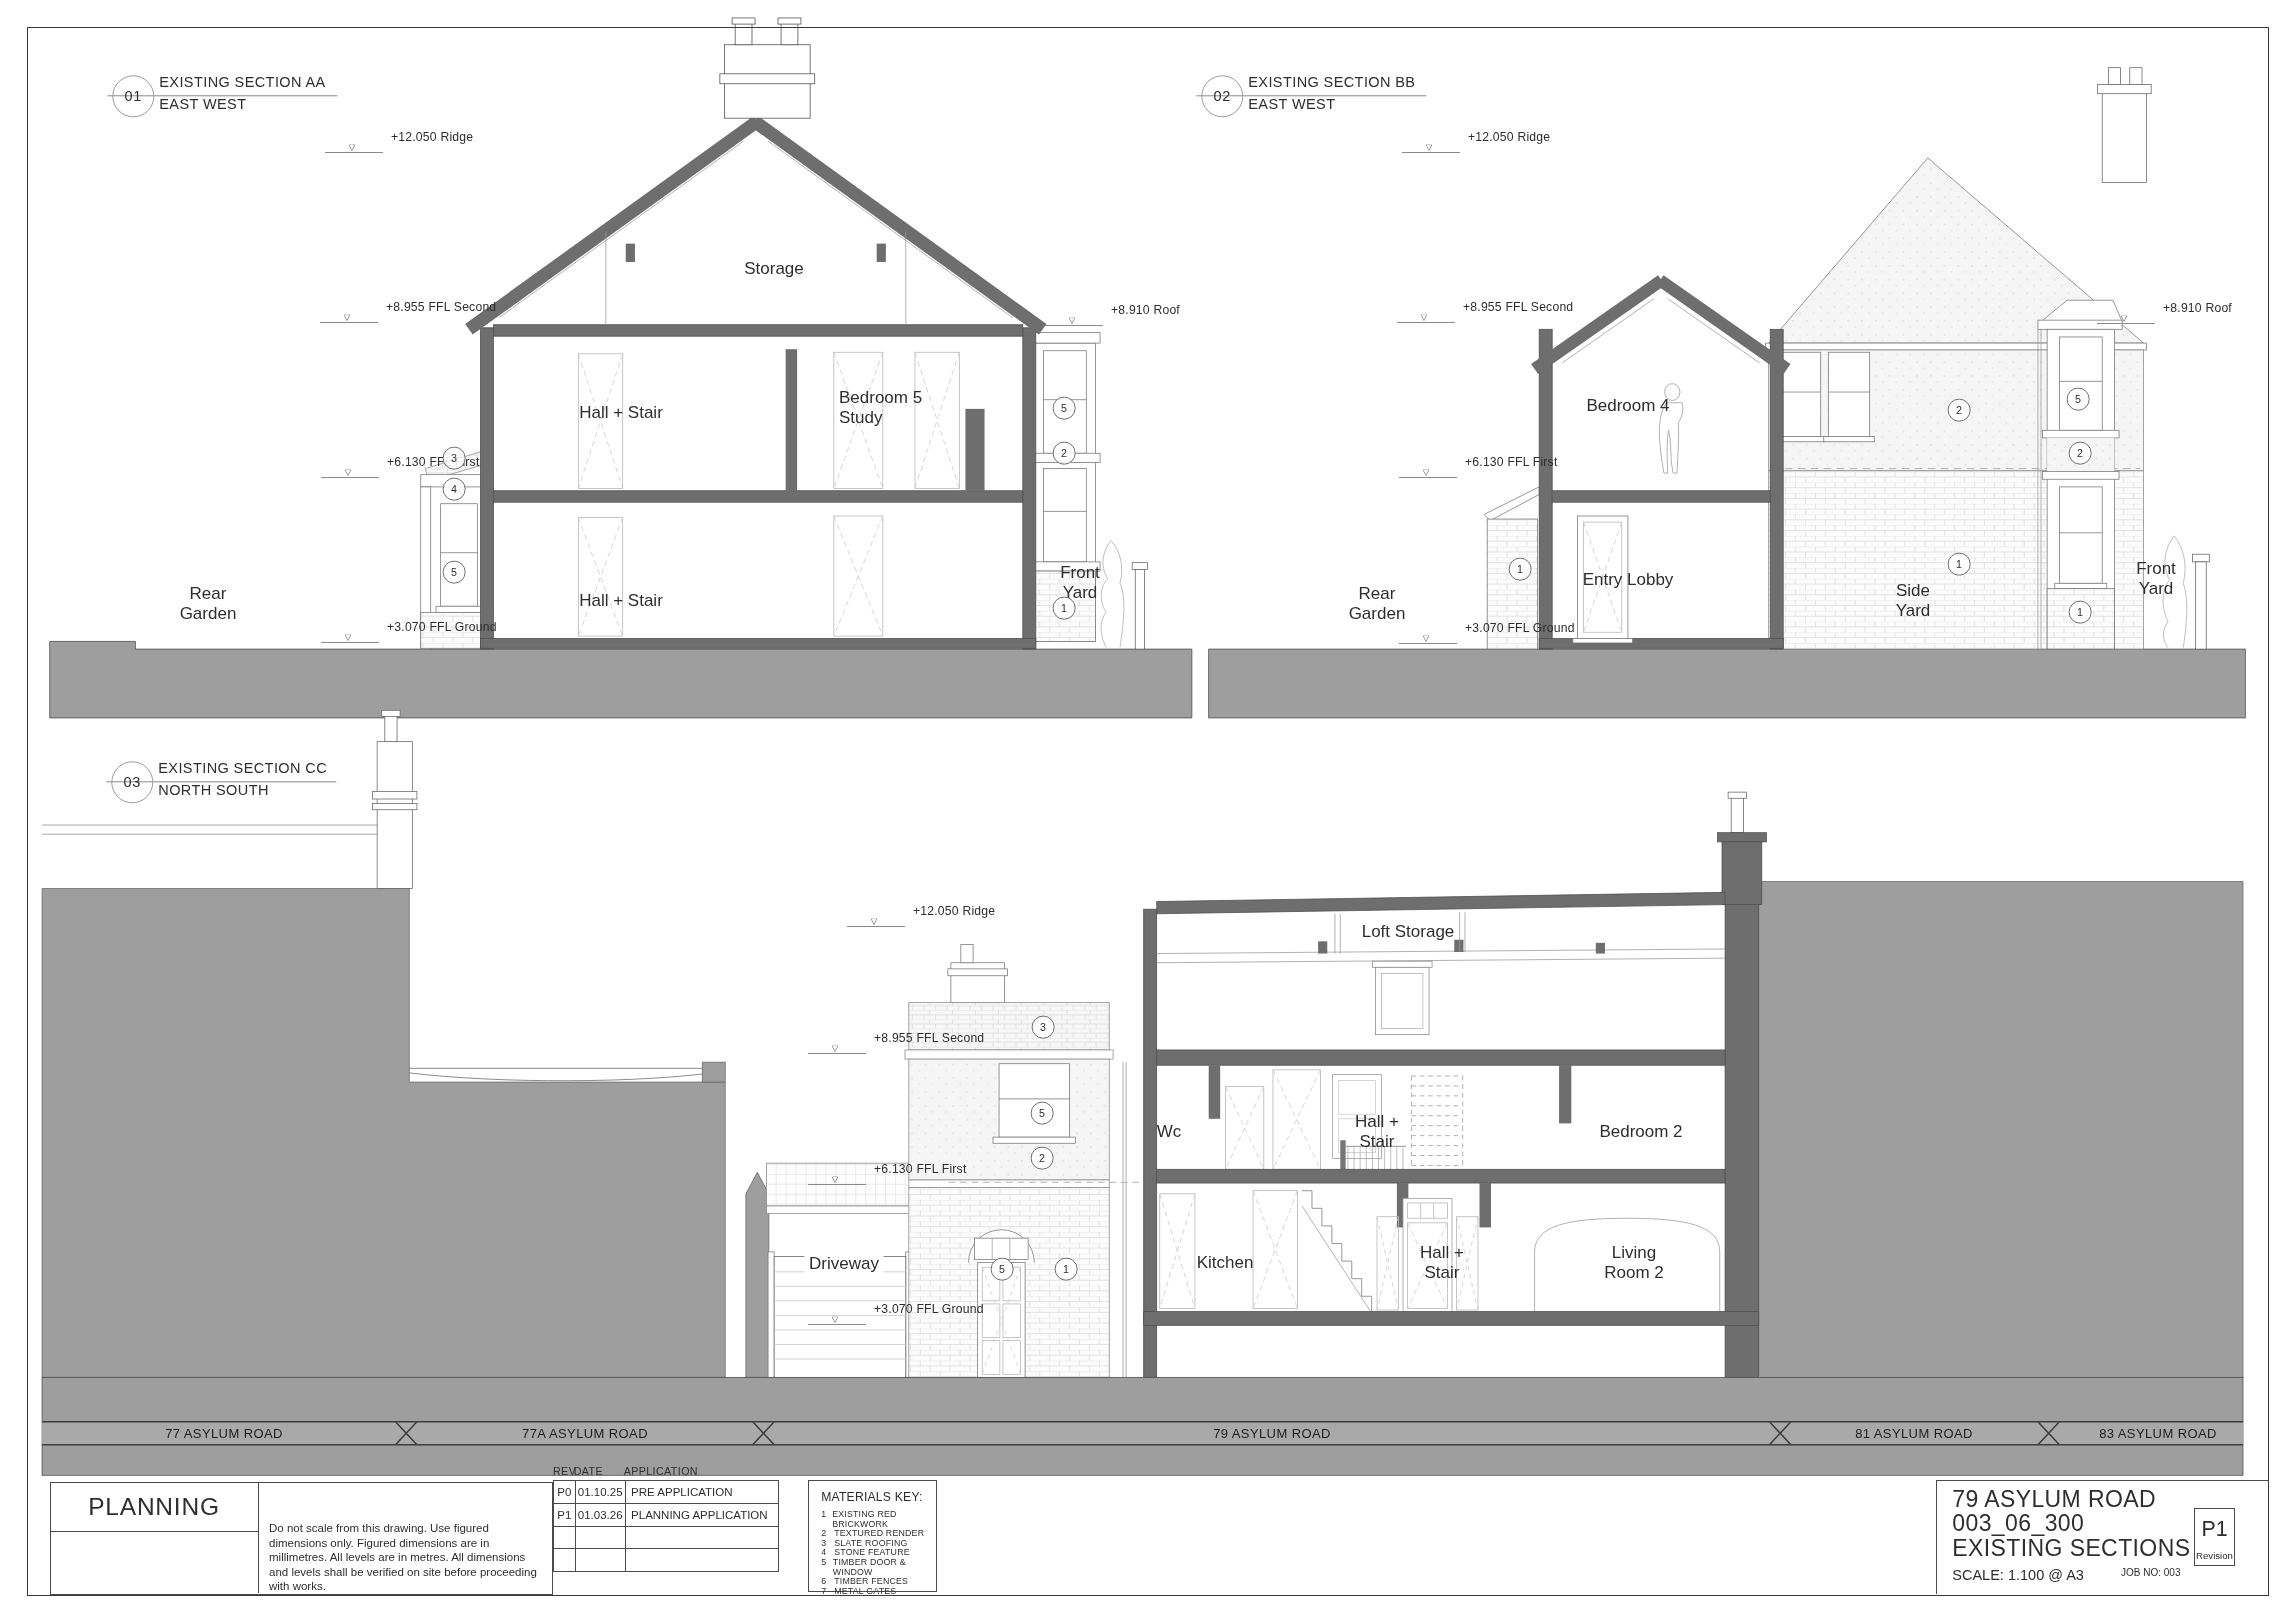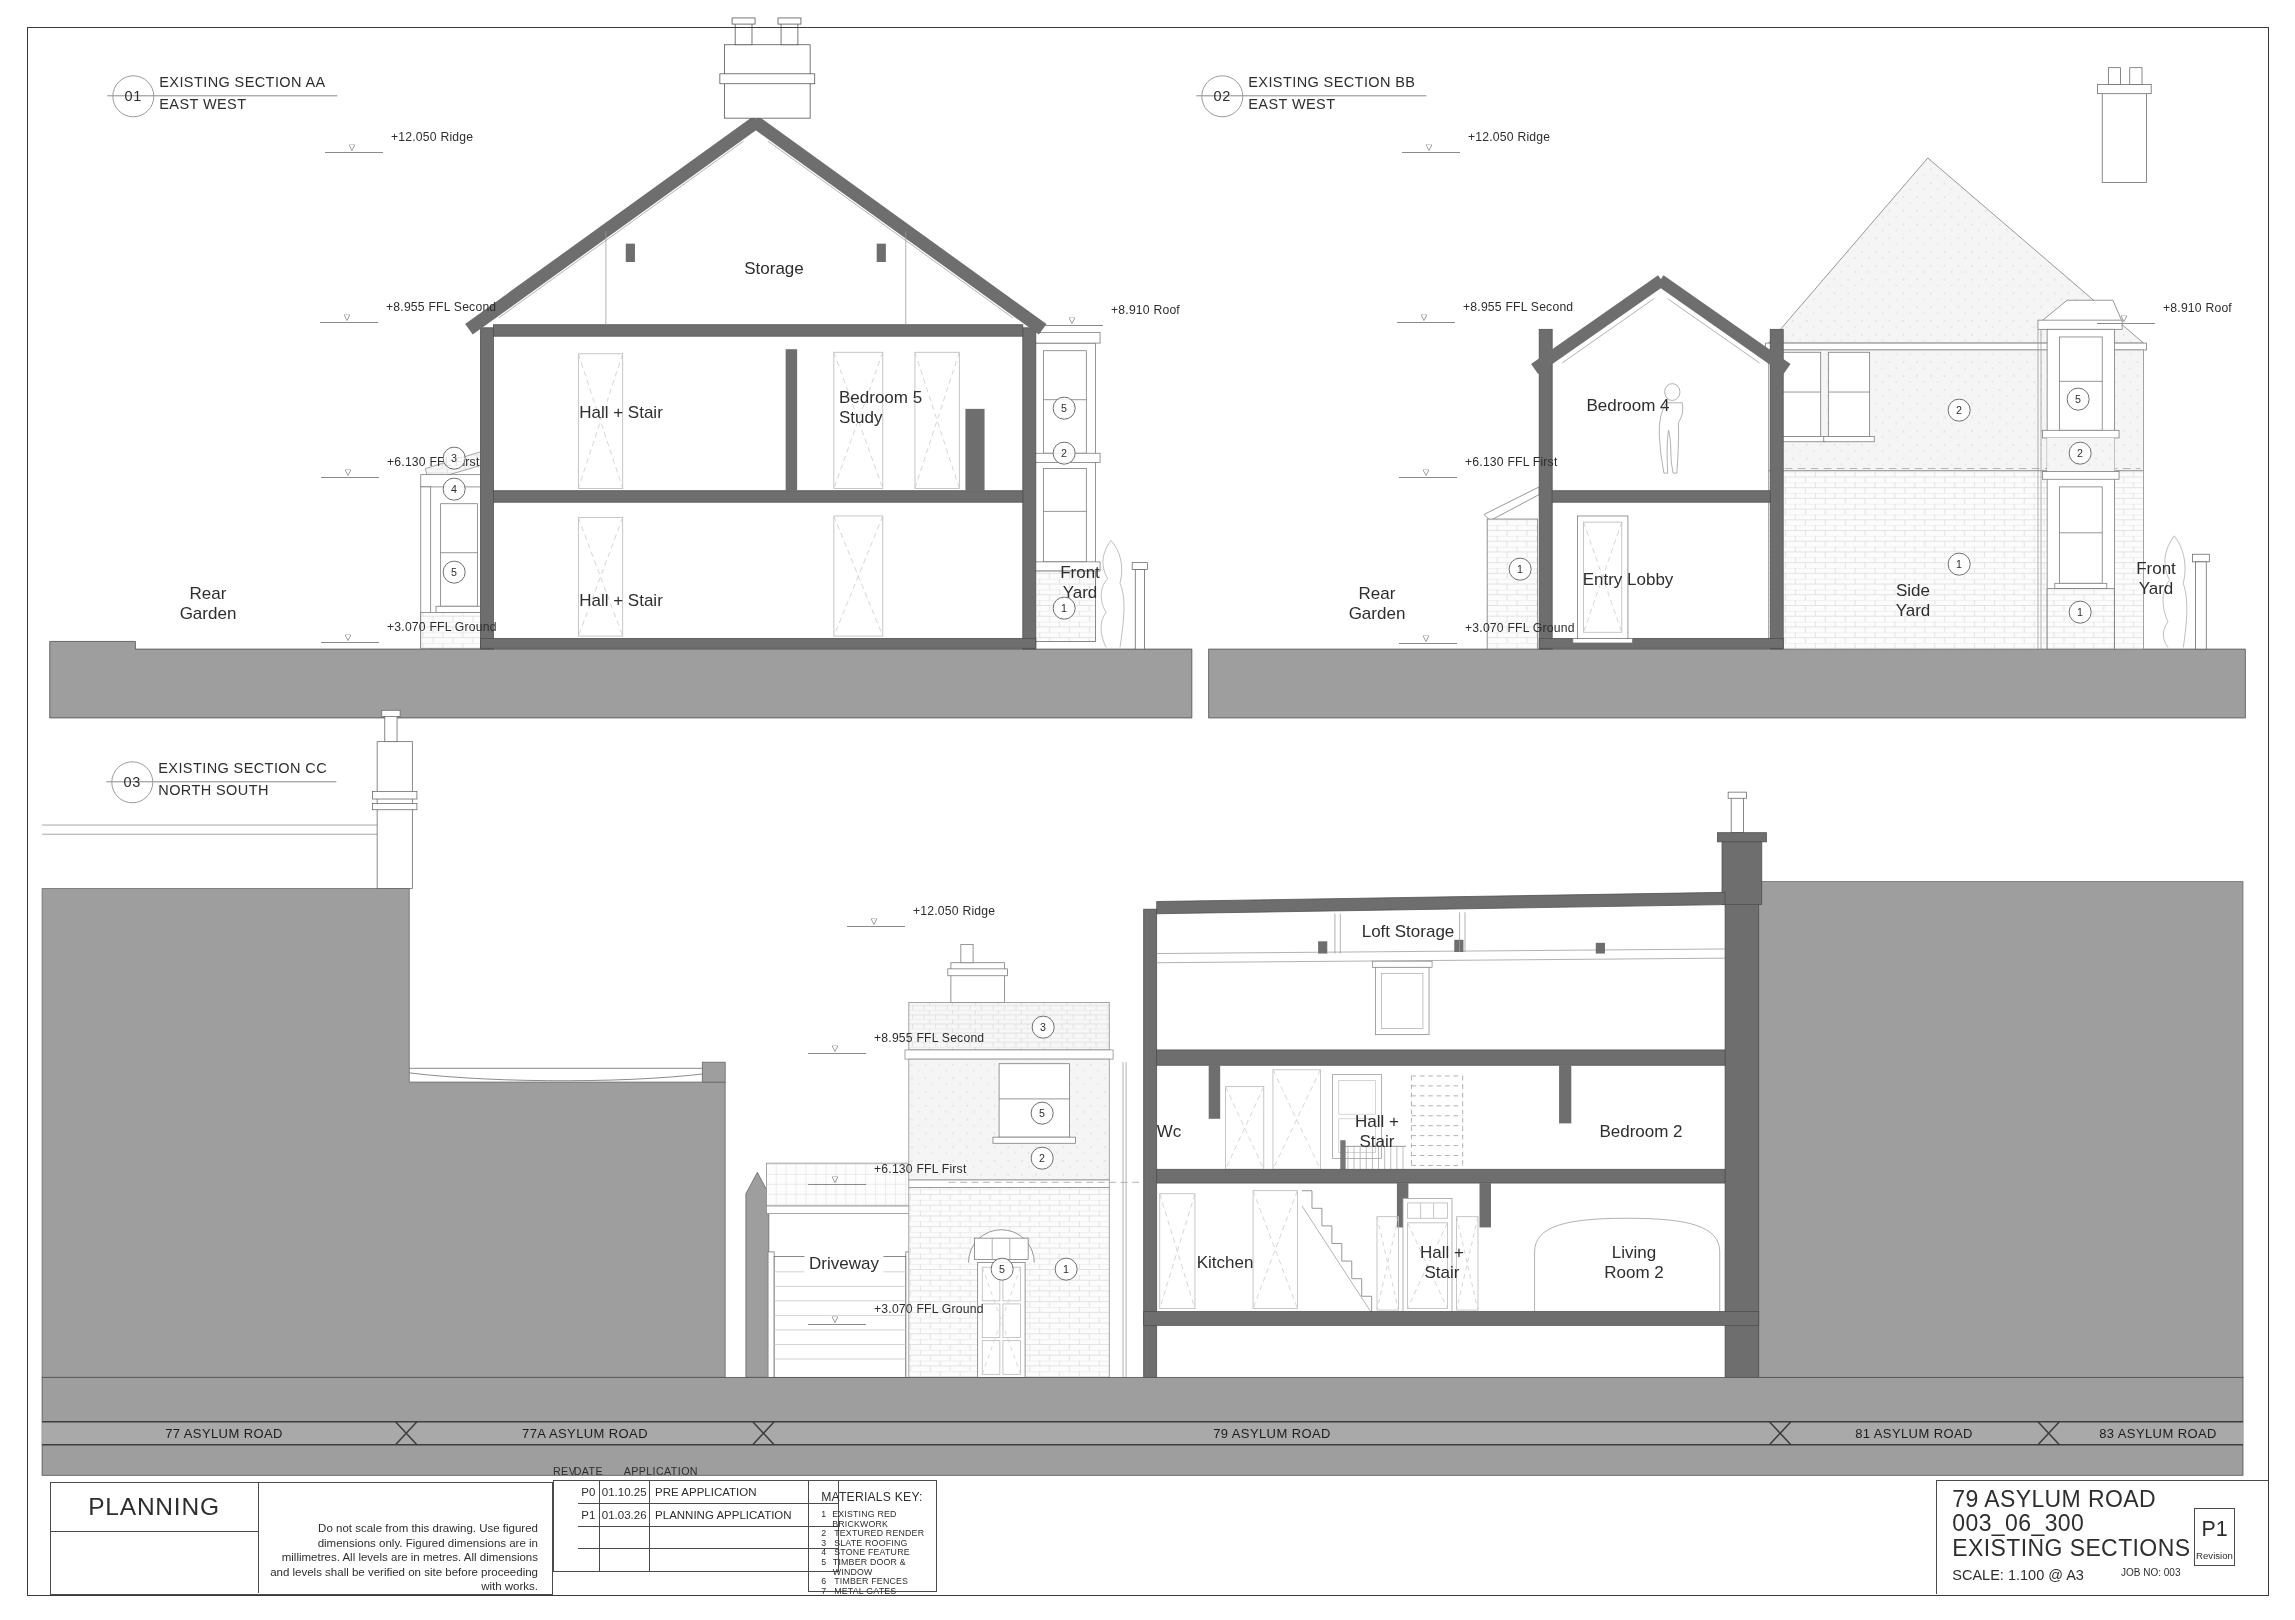--- a/index.html
+++ b/index.html
@@ -34,28 +34,28 @@
     background:rgba(255,255,255,.85);display:flex;align-items:center;justify-content:center;font-size:10.7px;}
 
   
   .road{position:absolute;transform:translate(-50%,-50%);font-size:13px;letter-spacing:0.4px;color:#1d1d1d;white-space:nowrap;}
 
   
   .box{position:absolute;border:1.1px solid #4a4a4a;background:#fff;}
   .planning-title{position:absolute;left:50px;top:1482px;width:208px;height:50px;display:flex;align-items:center;justify-content:center;
     font-size:24.5px;letter-spacing:0.8px;border-bottom:1.1px solid #4a4a4a;box-sizing:border-box;}
   .planning-divider{position:absolute;left:258px;top:1482px;height:111px;border-left:1.1px solid #4a4a4a;}
-  .notes{position:absolute;left:269px;top:1521px;width:269px;font-size:11.5px;line-height:14.5px;text-align:right;}
+  .notes{position:absolute;left:269px;top:1521px;width:269px;font-size:11.5px;line-height:14.5px;}
 
   .rev-header{position:absolute;left:553px;top:1465px;width:246px;display:flex;font-size:10.7px;letter-spacing:0.4px;}
   .rev-header span:nth-child(1){width:20.7px;}
   .rev-header span:nth-child(2){width:50px;}
   .rev-header span:nth-child(3){flex:1;}
-  .rev-table{position:absolute;left:553px;top:1480px;width:286px;height:92px;border:1.1px solid #4a4a4a;box-sizing:border-box;
-    display:flex;flex-direction:column;padding-left:24px;}
+  .rev-table{position:absolute;left:553px;top:1480px;width:226px;height:92px;border:1.1px solid #4a4a4a;box-sizing:border-box;
+    display:flex;flex-direction:column;}
   .rev-row{flex:1;display:flex;border-bottom:0.8px solid #4a4a4a;}
   .rev-row:last-child{border-bottom:none;}
   .rev-row span{display:flex;align-items:center;font-size:11.5px;}
   .rev-row .c1{width:20.7px;justify-content:center;border-right:0.8px solid #4a4a4a;}
   .rev-row .c2{width:49px;justify-content:center;border-right:0.8px solid #4a4a4a;}
   .rev-row .c3{flex:1;padding-left:5.4px;}
 
   .mat-box{position:absolute;left:808px;top:1480px;width:129px;height:112px;border:1.1px solid #4a4a4a;box-sizing:border-box;}
   .mat-title{position:absolute;left:12.2px;top:9.2px;font-size:12.2px;letter-spacing:0.2px;}
   .mat-list{position:absolute;left:12.2px;top:29px;}

